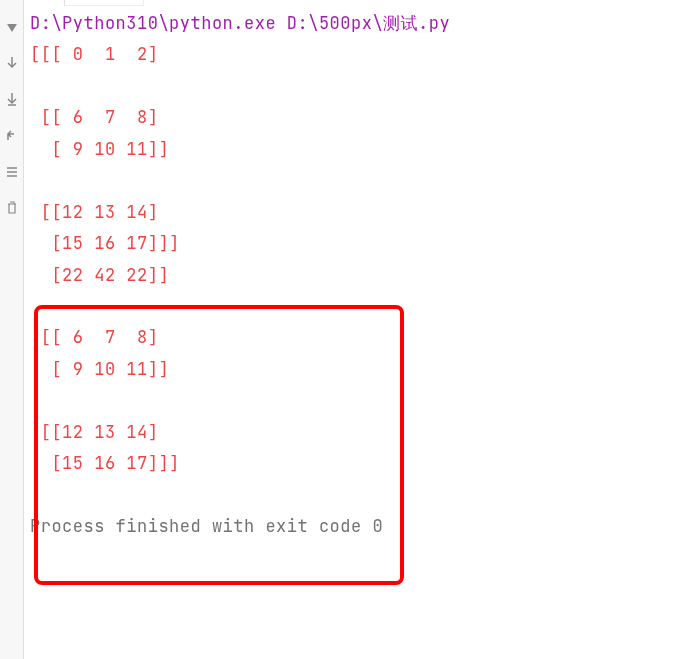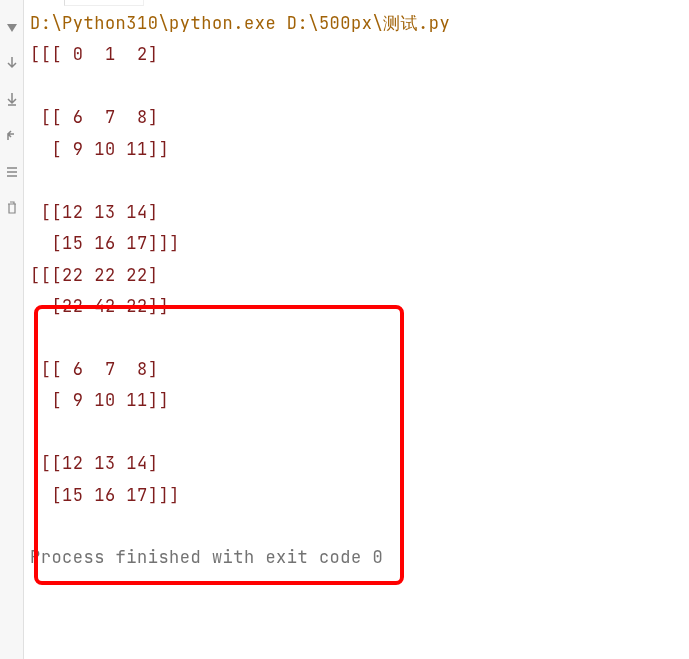--- a/index.html
+++ b/index.html
@@ -36,25 +36,25 @@
     .console {
       flex: 1;
       padding: 8px 4px 4px 6px;
       background: #fff;
       position: relative;
       overflow: hidden;
     }
     .line {
       line-height: 1.85;
       white-space: pre;
-      color: #7f1d1d;
+      color: #ef4444;
       letter-spacing: 0.5px;
     }
     .cmd-line {
-      color: #a16207;
+      color: #a21caf;
     }
     .exit-line {
       color: #737373;
     }
     .highlight-box {
       position: absolute;
       border: 4px solid #FF0000;
       border-radius: 8px;
       pointer-events: none;
     }
@@ -121,21 +121,20 @@
     <div class="line">[[[ 0  1  2]</div>
     <div class="line">&nbsp;</div>
     <div class="line"> [[ 6  7  8]</div>
     <div class="line">  [ 9 10 11]]</div>
     <div class="line">&nbsp;</div>
     <div class="line"> [[12 13 14]</div>
     <div class="line">  [15 16 17]]]</div>
   </div>
 
   <div class="output-block">
-    <div class="line">[[[22 22 22]</div>
     <div class="line">  [22 42 22]]</div>
     <div class="line">&nbsp;</div>
     <div class="line"> [[ 6  7  8]</div>
     <div class="line">  [ 9 10 11]]</div>
     <div class="line">&nbsp;</div>
     <div class="line"> [[12 13 14]</div>
     <div class="line">  [15 16 17]]]</div>
   </div>
 
   <div class="spacer"></div>

